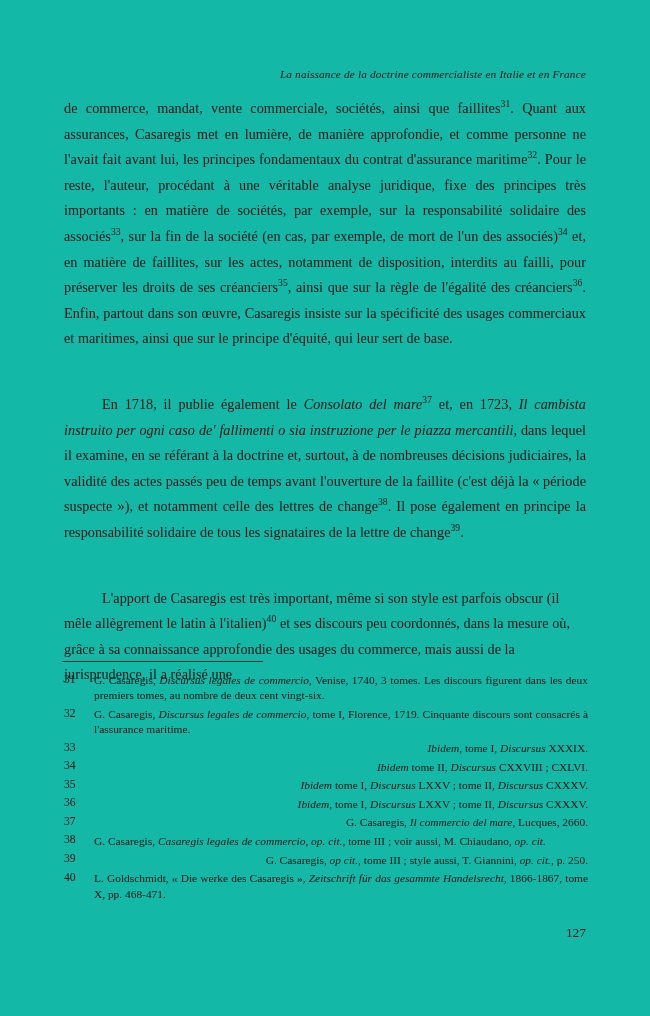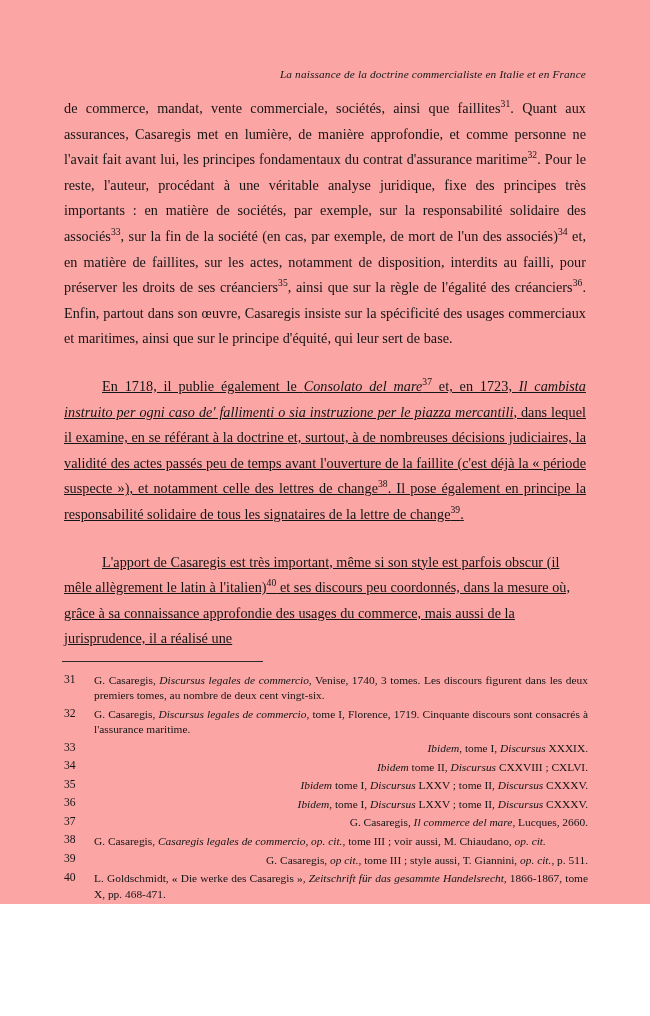--- a/index.html
+++ b/index.html
@@ -16,22 +16,22 @@
     font-family: "Liberation Serif", "DejaVu Serif", serif;
     color: #1b1b1b;
     -webkit-font-smoothing: antialiased;
   }
 
   .page {
     position: absolute;
     left: 0;
     top: 0;
     width: 650px;
-    height: 904px;
-    background: #fca5a5;
+    height: 1016px;
+    background: #14b8a6;
   }
 
   
   .running-head {
     position: absolute;
     left: 64px;
     top: 68px;
     width: 522px;
     text-align: right;
     font-style: italic;
@@ -51,22 +51,21 @@
   p.para {
     margin: 0;
     font-size: 14.2px;
     line-height: 25.6px;
     text-align: justify;
     text-justify: inter-word;
     color: #141414;
     letter-spacing: 0.05px;
   }
   p.para + p.para {
-    margin-top: 22px;
-    text-decoration: underline;
+    margin-top: 40px;
   }
   p.indent {
     text-indent: 38px;
   }
   p.para.last-open {
     text-align: left;
   }
 
   i, em { font-style: italic; }
 
@@ -164,30 +163,31 @@
       <div class="footnote single">
         <span class="fn-num">35</span>
         <span class="fn-text"><i>Ibidem</i><span> tome I, </span><i>Discursus</i><span> LXXV ; tome II, </span><i>Discursus</i><span> CXXXV.</span></span>
       </div>
       <div class="footnote single">
         <span class="fn-num">36</span>
         <span class="fn-text"><i>Ibidem</i><span>, tome I, </span><i>Discursus</i><span> LXXV ; tome II, </span><i>Discursus</i><span> CXXXV.</span></span>
       </div>
       <div class="footnote single">
         <span class="fn-num">37</span>
-        <span class="fn-text"><span>G. Casaregis, </span><i>Il commerce del mare</i><span>, Lucques, 2660.</span></span>
+        <span class="fn-text"><span>G. Casaregis, </span><i>Il commercio del mare</i><span>, Lucques, 2660.</span></span>
       </div>
       <div class="footnote">
         <span class="fn-num">38</span>
         <span class="fn-text"><span>G. Casaregis, </span><i>Casaregis legales de commercio, op. cit.</i><span>, tome III ; voir aussi, M. Chiaudano, </span><i>op. cit.</i></span>
       </div>
       <div class="footnote single">
         <span class="fn-num">39</span>
-        <span class="fn-text"><span>G. Casaregis, </span><i>op cit.</i><span>, tome III ; style aussi, T. Giannini, </span><i>op. cit.</i><span>, p. 511.</span></span>
+        <span class="fn-text"><span>G. Casaregis, </span><i>op cit.</i><span>, tome III ; style aussi, T. Giannini, </span><i>op. cit.</i><span>, p. 250.</span></span>
       </div>
       <div class="footnote">
         <span class="fn-num">40</span>
         <span class="fn-text"><span>L. Goldschmidt, « Die werke des Casaregis », </span><i>Zeitschrift für das gesammte Handelsrecht</i><span>, 1866-1867, tome X, pp. 468-471.</span></span>
       </div>
     </div>
 
+  <div class="folio">127</div>
 
 </div>
 
 </body></html>

